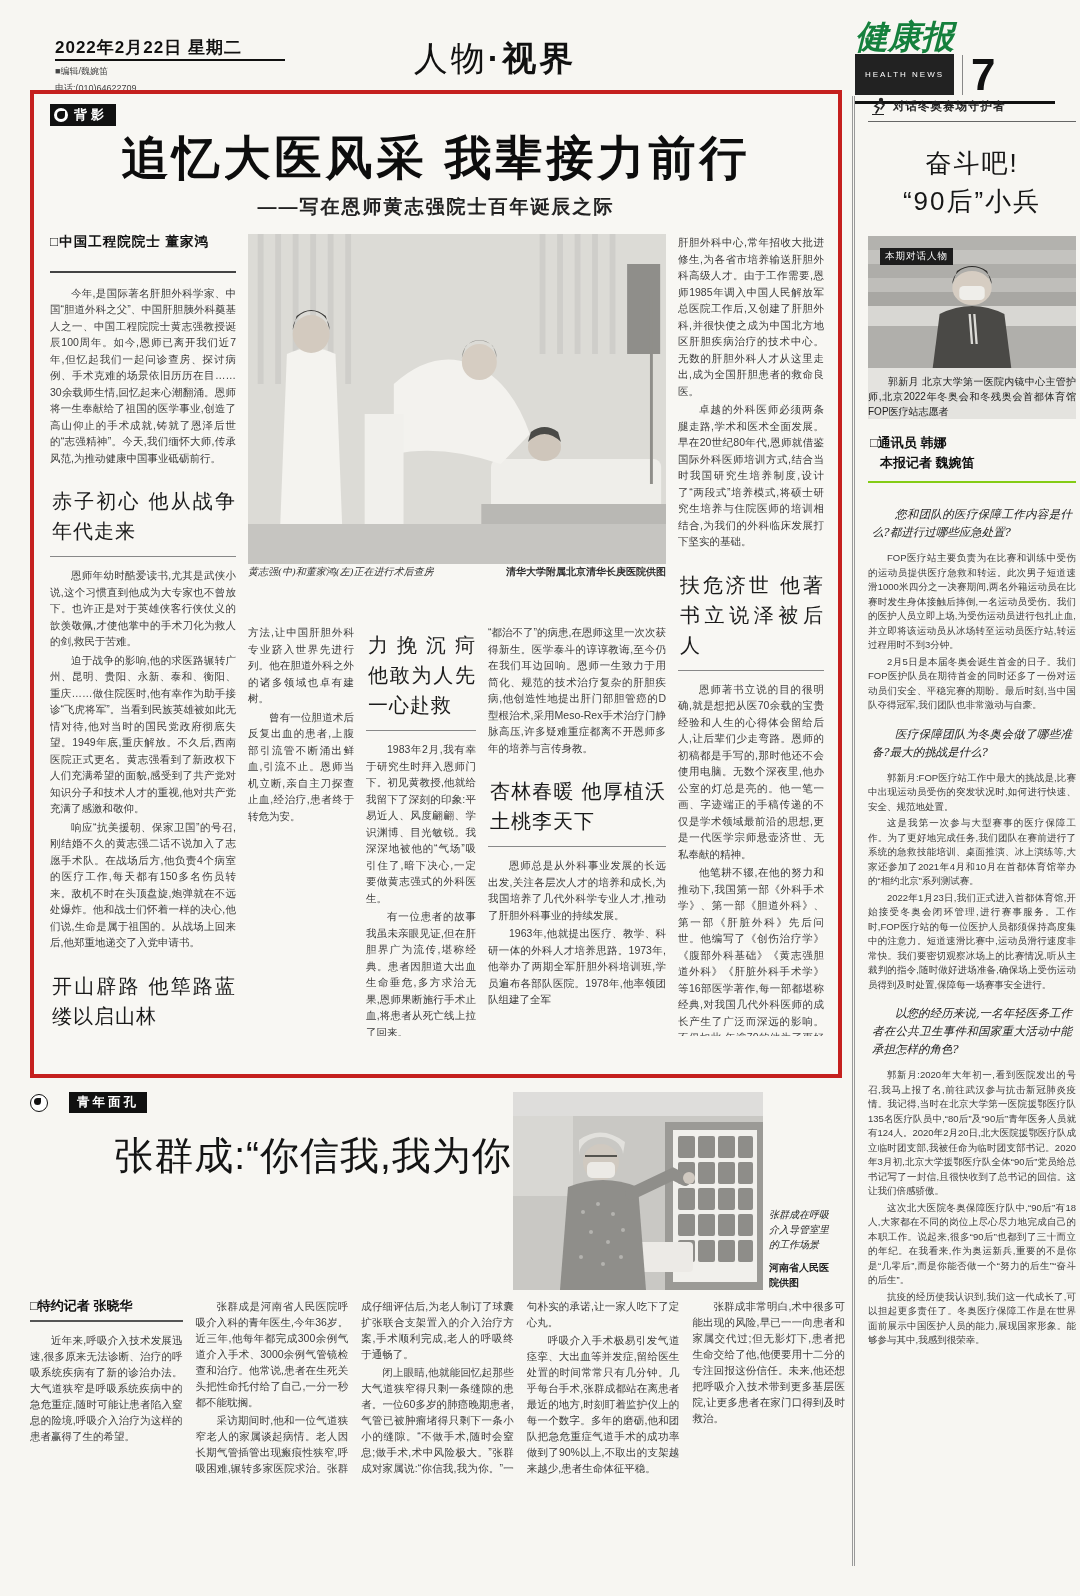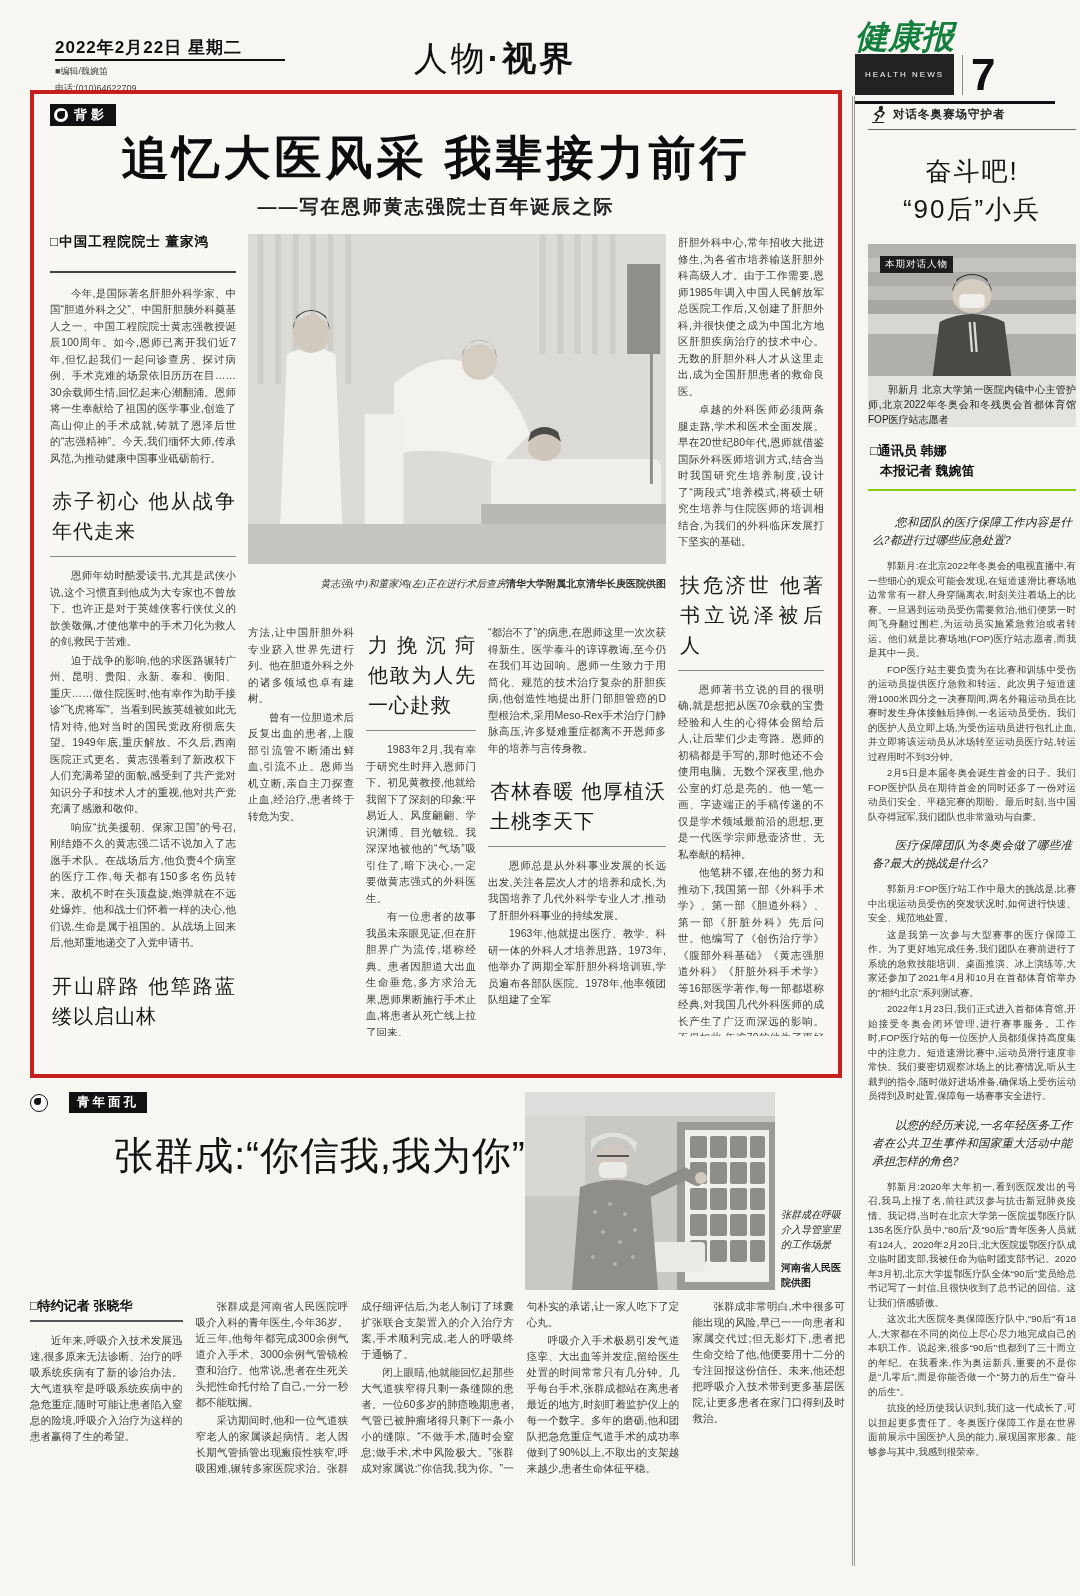--- a/index.html
+++ b/index.html
@@ -28,47 +28,47 @@
   .msub{text-align:center;font-size:19px;font-weight:600;color:#222;margin-top:10px;letter-spacing:2px;}
   .mcontent{display:grid;grid-template-columns:186px 106px 110px 178px 146px;grid-template-rows:382px 412px;
             column-gap:12px;row-gap:8px;margin-top:14px;font-size:10.5px;line-height:16.5px;color:#3c3c3c;}
   .mcontent>div{overflow:hidden;}
   .cell-left{grid-column:1;grid-row:1/3;}
   .cell-photo{grid-column:2/5;grid-row:1;}
   .cell-right{grid-column:5;grid-row:1/3;}
   .byline{font-size:13.5px;font-weight:bold;color:#111;border-bottom:2px solid #444;padding-bottom:20px;margin-bottom:12px;letter-spacing:1px;}
   .h3{font-size:20px;font-weight:500;color:#1a1a1a;line-height:30px;letter-spacing:1px;
       border-bottom:1px solid #888;padding:4px 0 10px 2px;margin:16px 0 10px 0;}
-  .caprow{display:flex;justify-content:flex-end;font-size:10px;color:#333;margin-top:12px;}
+  .caprow{display:flex;justify-content:space-between;font-size:10px;color:#333;margin-top:0;}
   .cap-it{font-family:"DejaVu Serif","Liberation Serif",serif;font-style:italic;}
   .cap-b{font-weight:bold;}
   .photo-ph{width:100%;display:block;background:#dddcd7;}
   
   .sidebar{left:852px;top:96px;width:208px;height:1470px;border-left:3px double #999;padding-left:13px;box-sizing:content-box;}
-  .sb-tag{display:flex;align-items:center;border-bottom:1px solid #666;padding-bottom:5px;margin-top:8px;}
+  .sb-tag{display:flex;align-items:center;border-bottom:1px solid #666;padding-bottom:5px;}
   .sb-tag .txt{font-size:11.5px;font-weight:bold;color:#222;letter-spacing:1px;}
   .skater{width:20px;height:20px;margin-right:5px;}
   .sb-title{text-align:center;font-size:26px;font-weight:500;color:#161616;line-height:38px;letter-spacing:2px;margin:22px 0 16px 0;}
   .sb-panel{background:#e4e3df;padding:0;position:relative;}
   .sb-badge{position:absolute;left:12px;top:12px;background:#1d1d1d;color:#fff;font-size:9.5px;padding:2px 5px;letter-spacing:1px;}
   .sb-cap{font-size:10px;line-height:15px;color:#222;margin-top:6px;text-align:justify;text-indent:2em;}
   .sb-byline{font-size:13px;font-weight:bold;color:#111;border-bottom:2px solid #84cc16;padding:14px 0 8px 2px;line-height:20px;margin-bottom:10px;}
   .qa{max-height:1012px;overflow:hidden;}
   .q{font-family:"DejaVu Serif","Liberation Serif",serif;font-style:italic;font-size:11.5px;line-height:18px;
      color:#1d1d1d;margin:12px 4px 10px 4px;text-indent:2em;}
   .a{font-size:9.5px;line-height:14.5px;color:#3c3c3c;}
   
   .bottom{left:30px;top:1092px;width:815px;height:500px;}
   .b-tag{display:flex;align-items:center;gap:16px;}
   .circ-icon{width:16px;height:16px;border-radius:50%;background:#fff;border:1.5px solid #111;position:relative;margin-right:5px;}
   .circ-icon:after{content:"";position:absolute;left:3px;top:3px;width:7px;height:7px;border-radius:50% 0 50% 50%;background:#111;}
   .b-tagbox{background:#111;color:#fff;font-size:12.5px;font-weight:bold;padding:2px 8px;letter-spacing:3px;}
   .b-title{position:absolute;left:55px;top:36px;width:470px;text-align:center;font-size:39px;font-weight:500;
            color:#141414;letter-spacing:1px;line-height:56px;}
-  .b-photo{position:absolute;right:4px;top:0;width:316px;height:198px;display:flex;}
+  .b-photo{position:absolute;right:16px;top:0;width:316px;height:198px;display:flex;}
   .b-cap{width:60px;padding-left:6px;font-size:10px;line-height:15px;color:#222;display:flex;flex-direction:column;justify-content:flex-end;}
   .b-body{position:absolute;left:0;top:206px;width:815px;height:292px;overflow:hidden;
           column-count:5;column-gap:13px;font-size:10.5px;line-height:16px;color:#3c3c3c;}
   .b-byline{font-size:13px;font-weight:bold;color:#111;border-bottom:2px solid #555;padding-bottom:6px;margin-bottom:10px;}
 </style>
 </head>
 <body>
 
 <div class="abs hdr-left">
   <div class="hdr-date">2022年2月22日 星期二</div>
@@ -205,21 +205,20 @@
     </svg>
     <div class="sb-badge">本期对话人物</div>
     <div class="sb-cap">郭新月 北京大学第一医院内镜中心主管护师,北京2022年冬奥会和冬残奥会首都体育馆FOP医疗站志愿者</div>
   </div>
   <div class="sb-byline">
     <div>□通讯员 韩娜</div>
     <div style="padding-left:10px">本报记者 魏婉笛</div>
   </div>
   <div class="qa jtext">
     <p class="q">您和团队的医疗保障工作内容是什么?都进行过哪些应急处置?</p>
-    <p class="a p">郭新月:在北京2022年冬奥会的电视直播中,有一些细心的观众可能会发现,在短道速滑比赛场地边常常有一群人身穿隔离衣,时刻关注着场上的比赛。一旦遇到运动员受伤需要救治,他们便第一时间飞身翻过围栏,为运动员实施紧急救治或者转运。他们就是比赛场地(FOP)医疗站志愿者,而我是其中一员。</p>
     <p class="a p">FOP医疗站主要负责为在比赛和训练中受伤的运动员提供医疗急救和转运。此次男子短道速滑1000米四分之一决赛期间,两名外籍运动员在比赛时发生身体接触后摔倒,一名运动员受伤。我们的医护人员立即上场,为受伤运动员进行包扎止血,并立即将该运动员从冰场转至运动员医疗站,转运过程用时不到3分钟。</p>
     <p class="a p">2月5日是本届冬奥会诞生首金的日子。我们FOP医护队员在期待首金的同时还多了一份对运动员们安全、平稳完赛的期盼。最后时刻,当中国队夺得冠军,我们团队也非常激动与自豪。</p>
     <p class="q">医疗保障团队为冬奥会做了哪些准备?最大的挑战是什么?</p>
     <p class="a p">郭新月:FOP医疗站工作中最大的挑战是,比赛中出现运动员受伤的突发状况时,如何进行快速、安全、规范地处置。</p>
     <p class="a p">这是我第一次参与大型赛事的医疗保障工作。为了更好地完成任务,我们团队在赛前进行了系统的急救技能培训、桌面推演、冰上演练等,大家还参加了2021年4月和10月在首都体育馆举办的“相约北京”系列测试赛。</p>
     <p class="a p">2022年1月23日,我们正式进入首都体育馆,开始接受冬奥会闭环管理,进行赛事服务。工作时,FOP医疗站的每一位医护人员都须保持高度集中的注意力。短道速滑比赛中,运动员滑行速度非常快。我们要密切观察冰场上的比赛情况,听从主裁判的指令,随时做好进场准备,确保场上受伤运动员得到及时处置,保障每一场赛事安全进行。</p>
     <p class="q">以您的经历来说,一名年轻医务工作者在公共卫生事件和国家重大活动中能承担怎样的角色?</p>
     <p class="a p">郭新月:2020年大年初一,看到医院发出的号召,我马上报了名,前往武汉参与抗击新冠肺炎疫情。我记得,当时在北京大学第一医院援鄂医疗队135名医疗队员中,“80后”及“90后”青年医务人员就有124人。2020年2月20日,北大医院援鄂医疗队成立临时团支部,我被任命为临时团支部书记。2020年3月初,北京大学援鄂医疗队全体“90后”党员给总书记写了一封信,且很快收到了总书记的回信。这让我们倍感骄傲。</p>
     <p class="a p">这次北大医院冬奥保障医疗队中,“90后”有18人,大家都在不同的岗位上尽心尽力地完成自己的本职工作。说起来,很多“90后”也都到了三十而立的年纪。在我看来,作为奥运新兵,重要的不是你是“几零后”,而是你能否做一个“努力的后生”“奋斗的后生”。</p>
     <p class="a p">抗疫的经历使我认识到,我们这一代成长了,可以担起更多责任了。冬奥医疗保障工作是在世界面前展示中国医护人员的能力,展现国家形象。能够参与其中,我感到很荣幸。</p>

